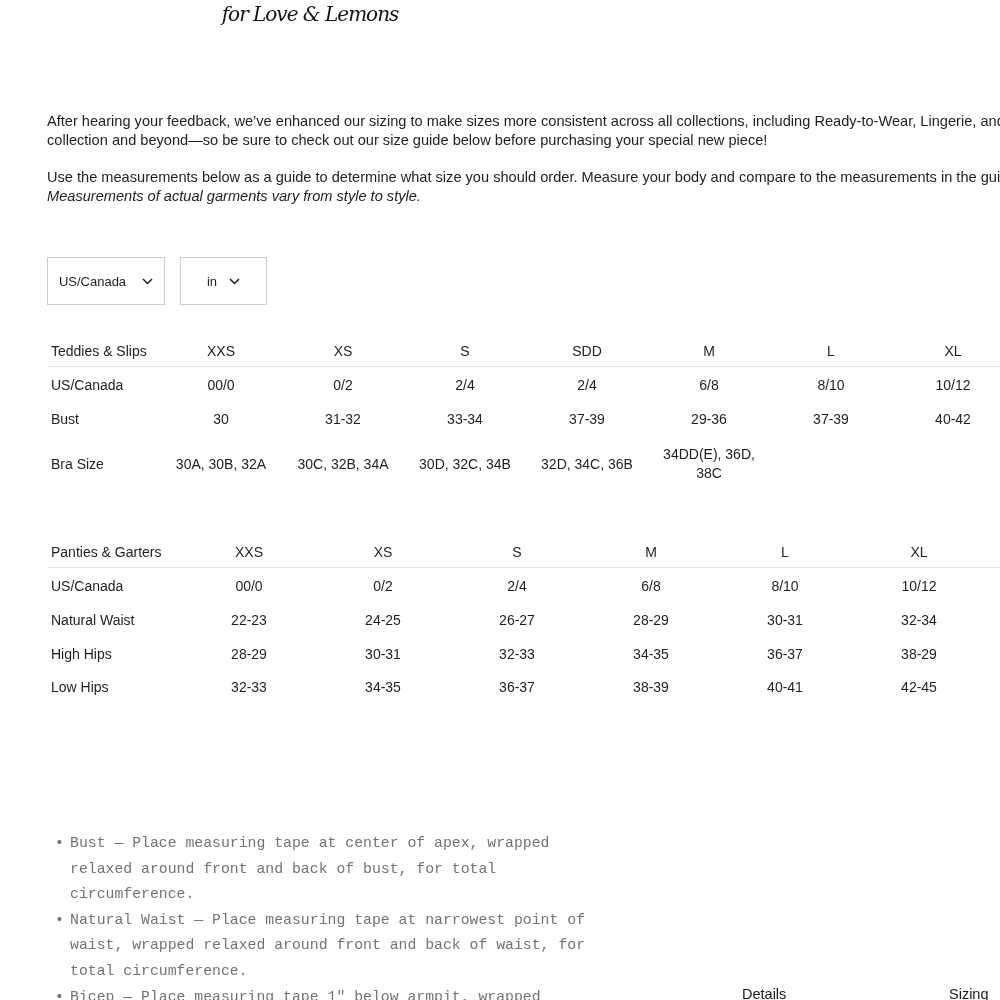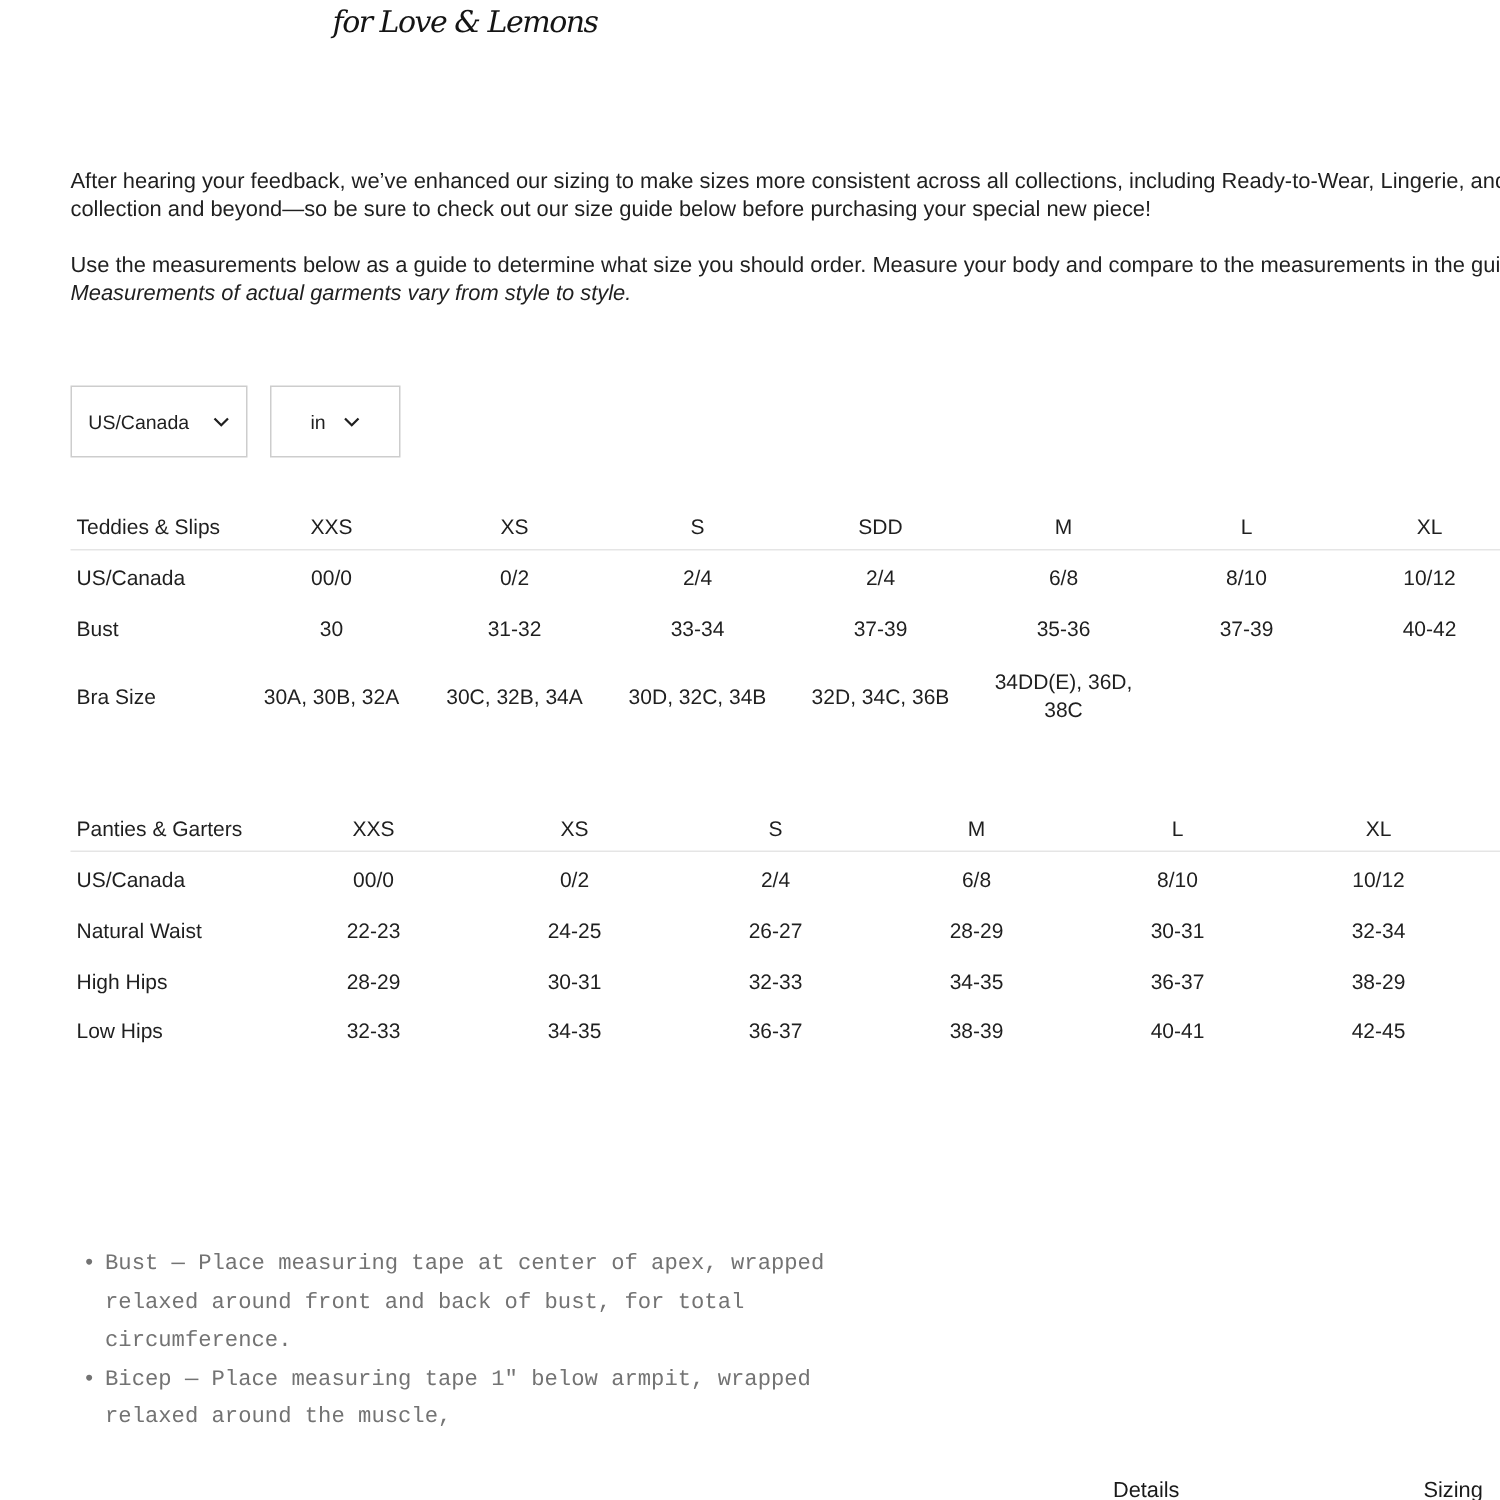--- a/index.html
+++ b/index.html
@@ -107,21 +107,21 @@
       <div class="cell ">6/8</div>
       <div class="cell ">8/10</div>
       <div class="cell ">10/12</div>
     </div>
     <div class="trow">
       <div class="cell lbl">Bust</div>
       <div class="cell ">30</div>
       <div class="cell ">31-32</div>
       <div class="cell ">33-34</div>
       <div class="cell ">37-39</div>
-      <div class="cell ">35-36</div>
+      <div class="cell ">29-36</div>
       <div class="cell ">37-39</div>
       <div class="cell ">40-42</div>
     </div>
     <div class="trow">
       <div class="cell lbl">Bra Size</div>
       <div class="cell ">30A, 30B, 32A</div>
       <div class="cell ">30C, 32B, 34A</div>
       <div class="cell ">30D, 32C, 34B</div>
       <div class="cell ">32D, 34C, 36B</div>
       <div class="cell ">34DD(E), 36D, 38C</div>
@@ -171,18 +171,19 @@
       <div class="cell ">36-37</div>
       <div class="cell ">38-39</div>
       <div class="cell ">40-41</div>
       <div class="cell ">42-45</div>
     </div>
   </div>
 
 <div class="measure">
   <ul>
       <li>Bust — Place measuring tape at center of apex, wrapped relaxed around front and back of bust, for total circumference.</li>
+      <li>Natural Waist — Place measuring tape at narrowest point of waist, wrapped relaxed around front and back of waist, for total circumference.</li>
       <li>Bicep — Place measuring tape 1" below armpit, wrapped relaxed around the muscle,</li>
     </ul>
 </div>
 
 <span class="bottom-tab details">Details</span>
 <span class="bottom-tab sizing">Sizing</span>
 
 </body></html>

